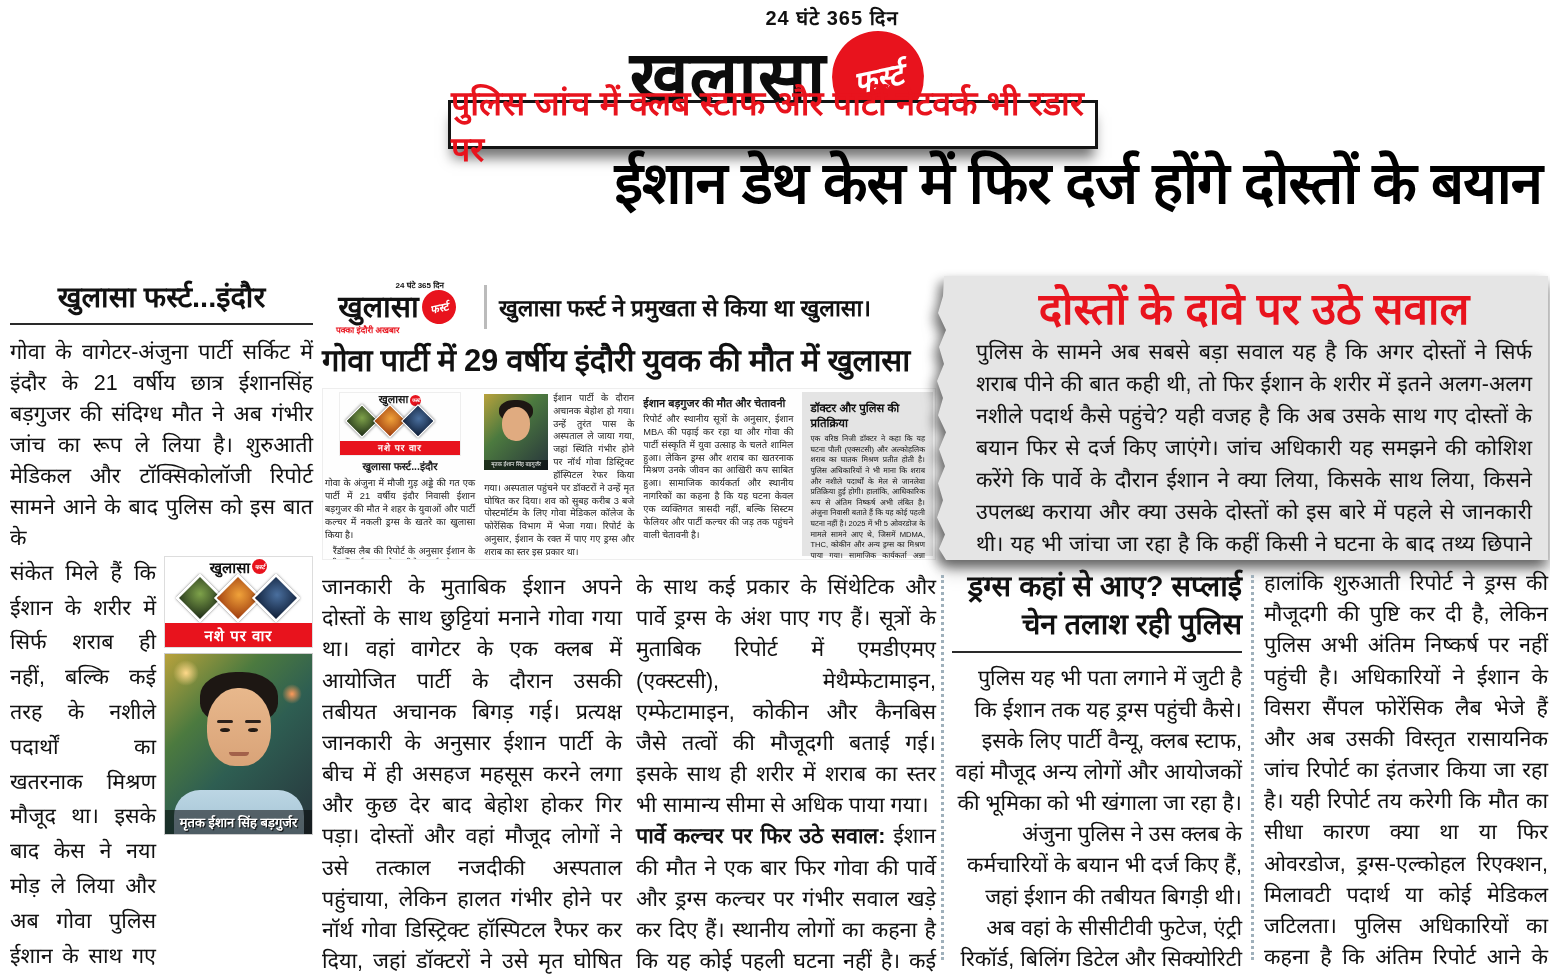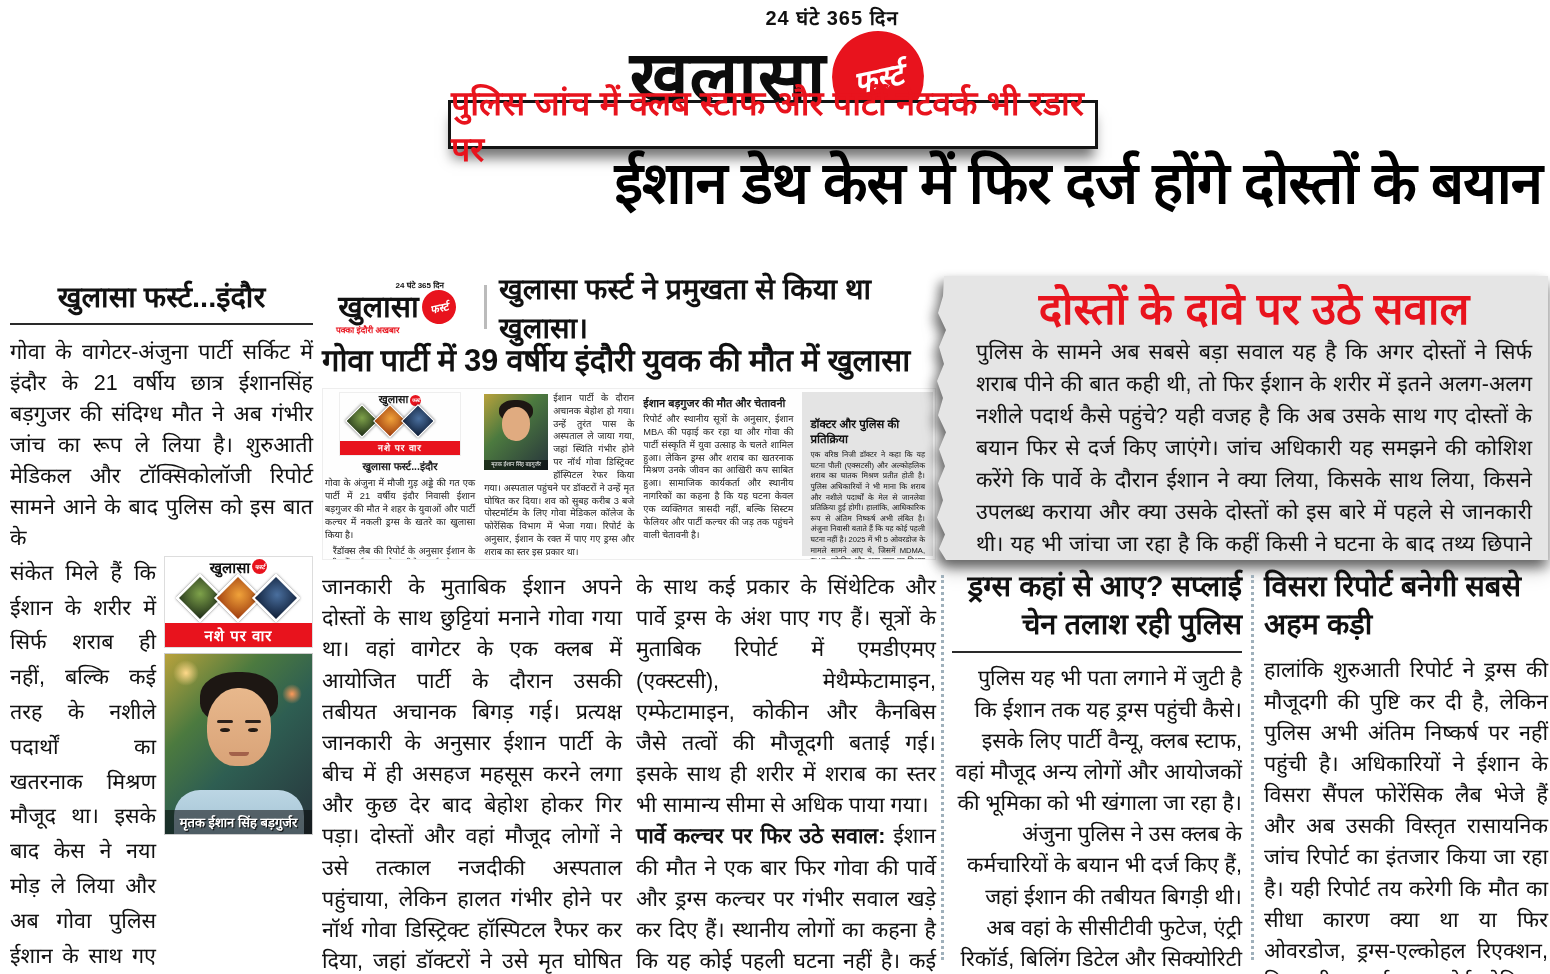--- a/index.html
+++ b/index.html
@@ -58,40 +58,40 @@
   
   .mid { position:absolute; left:322px; top:280px; width:614px; }
   .credit-row { display:flex; align-items:center; gap:12px; height:54px; }
   .mini-mast { display:flex; flex-direction:column; align-items:center; width:150px; flex:0 0 auto; }
   .mini-mast .tg { font-size:8px; font-weight:800; align-self:flex-end; margin-right:28px; }
   .mini-mast .row { display:flex; align-items:center; gap:3px; }
   .mini-mast .t { font-size:30px; font-weight:900; line-height:.95; }
   .mini-mast .c { width:34px; height:34px; border-radius:50%; background:#e8131d; color:#fff; font-size:11px; font-weight:800; font-style:italic; display:flex; align-items:center; justify-content:center; transform:rotate(-12deg); }
   .mini-mast .sb { font-size:8.5px; font-weight:800; color:#e8131d; align-self:flex-start; margin-left:14px; }
   .credit-div { width:3px; height:44px; background:#bbb; flex:0 0 auto; }
-  .credit-text { font-size:29px; font-weight:800; }
+  .credit-text { font-size:23px; font-weight:800; }
   .mid-headline { font-size:31px; font-weight:800; margin:4px 0 8px; letter-spacing:-.3px; }
 
   
   .clipping { display:flex; gap:9px; background:#fefefe; border:1px solid #eee; padding:3px 2px; height:172px; overflow:hidden; }
   .clip-col { width:152px; font-size:9.3px; line-height:1.38; text-align:justify; color:#1c1c1c; }
   .clip-col p + p { margin-top:3px; text-indent:8px; }
   .clip-nashe { position:relative; height:64px; border:1px solid #eee; margin:0 14px 3px; overflow:hidden; }
   .clip-nashe .nashe-logo { height:14px; } .clip-nashe .t { font-size:11px; } .clip-nashe .c { width:11px; height:11px; font-size:5px; }
   .clip-nashe .diamonds { height:30px; }
   .clip-nashe .dia { width:24px; height:24px; top:2px; border-width:1.5px; }
   .clip-nashe .dia.d1 { left:10px; } .clip-nashe .dia.d2 { left:38px; } .clip-nashe .dia.d3 { left:66px; }
   .clip-nashe .nashe-band { height:14px; font-size:9px; }
   .clip-dateline { font-size:10.5px; font-weight:800; text-align:center; margin-bottom:4px; }
   .clip-photo { float:left; width:64px; height:76px; margin:2px 5px 2px 0; position:relative; background:linear-gradient(135deg,#b9a23c,#4c7a3f 40%,#27343c); overflow:hidden; }
   .clip-photo .hair { position:absolute; left:50%; top:6px; transform:translateX(-50%); width:34px; height:22px; border-radius:45%; background:#1d1713; }
   .clip-photo .face { position:absolute; left:50%; top:13px; transform:translateX(-50%); width:28px; height:34px; border-radius:48%; background:#e0ab80; }
   .clip-photo .cap { position:absolute; left:0; right:0; bottom:0; height:10px; background:rgba(0,0,0,.55); color:#fff; font-size:5.5px; display:flex; align-items:center; justify-content:center; white-space:nowrap; }
   .clip-subhead { font-size:11px; font-weight:800; text-align:left; margin:4px 0 2px; text-indent:0; }
-  .reaction { background:#e4e4e4; padding:24px 8px; width:132px; height:100%; }
+  .reaction { background:#e4e4e4; padding:8px 8px; width:132px; height:100%; }
   .reaction .rt { font-size:11.5px; font-weight:800; margin-bottom:4px; }
   .reaction .rb { font-size:7.6px; line-height:1.4; text-align:justify; }
 
   .mid-cols { display:flex; gap:14px; margin-top:12px; }
   .mcol { width:300px; font-size:21.5px; line-height:1.45; text-align:justify; }
   .mcol .lead { font-weight:800; }
 
   
   .q-outer { position:absolute; left:930px; top:276px; width:618px; height:284px; filter:drop-shadow(-5px 6px 6px rgba(0,0,0,.45)) drop-shadow(3px 8px 6px rgba(0,0,0,.3)); }
   .questions { width:100%; height:100%; background:#e5e5e5; padding:10px 16px 8px 46px;
@@ -173,21 +173,21 @@
         <span class="tg">24 घंटे 365 दिन</span>
         <span class="row">
           <span class="t">खुलासा</span>
           <span class="c">फर्स्ट</span>
         </span>
         <span class="sb">पक्का इंदौरी अखबार</span>
       </div>
       <div class="credit-div"></div>
       <div class="credit-text">खुलासा फर्स्ट ने प्रमुखता से किया था खुलासा।</div>
     </div>
-    <div class="mid-headline">गोवा पार्टी में 39 वर्षीय इंदौरी युवक की मौत में खुलासा</div>
+    <div class="mid-headline">गोवा पार्टी में 29 वर्षीय इंदौरी युवक की मौत में खुलासा</div>
 
     <div class="clipping">
       <div class="clip-col">
         <div class="clip-nashe">
           <div class="nashe-logo">
             <span class="t">खुलासा</span>
             <span class="c">फर्स्ट</span>
           </div>
           <div class="diamonds">
             <div class="dia d1"></div>
@@ -242,17 +242,16 @@
 
   <div class="vdiv a"></div>
   <div class="vdiv b"></div>
 
   <div class="supply">
     <div class="supply-title">ड्रग्स कहां से आए? सप्लाई चेन तलाश रही पुलिस</div>
     <div class="supply-body">पुलिस यह भी पता लगाने में जुटी है कि ईशान तक यह ड्रग्स पहुंची कैसे। इसके लिए पार्टी वैन्यू, क्लब स्टाफ, वहां मौजूद अन्य लोगों और आयोजकों की भूमिका को भी खंगाला जा रहा है। अंजुना पुलिस ने उस क्लब के कर्मचारियों के बयान भी दर्ज किए हैं, जहां ईशान की तबीयत बिगड़ी थी। अब वहां के सीसीटीवी फुटेज, एंट्री रिकॉर्ड, बिलिंग डिटेल और सिक्योरिटी इनपुट की भी जांच की जा रही है। पुलिस की नजर इस बात पर भी है कि कहीं पार्वे के दौरान ड्रग्स की अनौपचारिक सप्लाई तो नहीं की गई थी या फिर यह पहले से तय ‘पार्टी नेटवर्क’ का हिस्सा था।</div>
   </div>
 
   <div class="viscera">
-    <div class="viscera-title">विसरा रिपोर्ट बनेगी सबसे अहम कड़ी</div>
     <div class="viscera-body">हालांकि शुरुआती रिपोर्ट ने ड्रग्स की मौजूदगी की पुष्टि कर दी है, लेकिन पुलिस अभी अंतिम निष्कर्ष पर नहीं पहुंची है। अधिकारियों ने ईशान के विसरा सैंपल फोरेंसिक लैब भेजे हैं और अब उसकी विस्तृत रासायनिक जांच रिपोर्ट का इंतजार किया जा रहा है। यही रिपोर्ट तय करेगी कि मौत का सीधा कारण क्या था या फिर ओवरडोज, ड्रग्स-एल्कोहल रिएक्शन, मिलावटी पदार्थ या कोई मेडिकल जटिलता। पुलिस अधिकारियों का कहना है कि अंतिम रिपोर्ट आने के बाद ही यह साफ होगा कि मामला दुर्घटनावश हुआ या इसमें किसी की लापरवाही, सप्लाई या छिपाव की भूमिका भी है।</div>
   </div>
 
 </div>
 
 </body></html>

